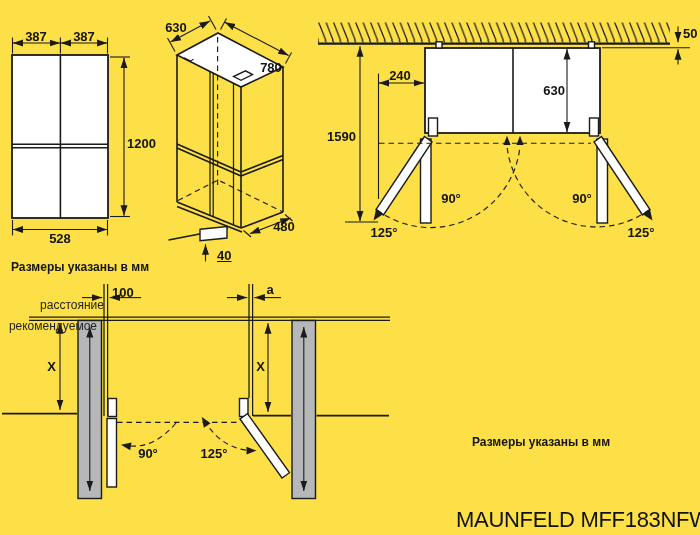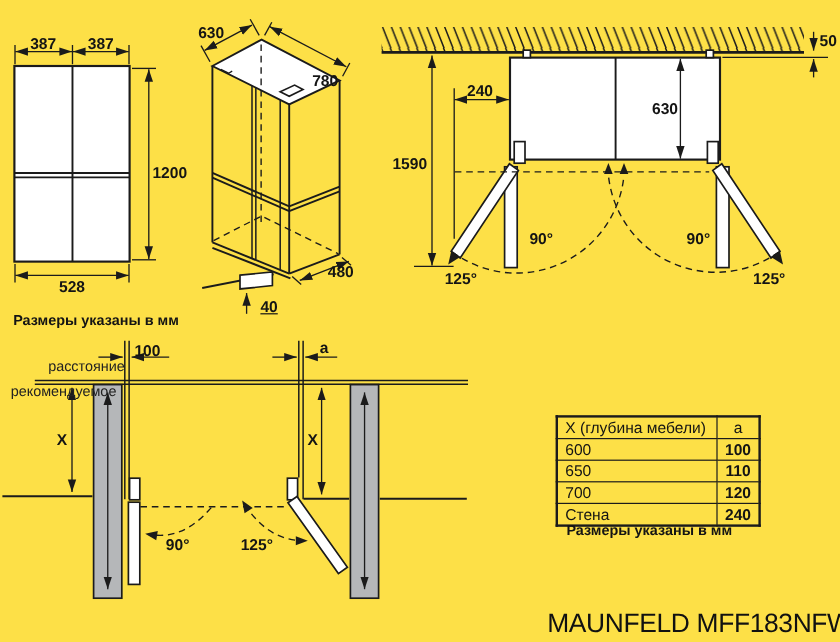--- a/index.html
+++ b/index.html
@@ -184,42 +184,18 @@
 
   <span class="lbl nrm r" style="left:0px;top:284px;width:97px;margin-top:36px;">рекомендуемое</span>
   <span class="lbl nrm r" style="left:0px;top:299px;width:91px;padding-left:13px;">расстояние</span>
   <span class="lbl" style="left:112px;top:286px;">100</span>
   <span class="lbl c" style="left:260px;top:283px;width:20px;">a</span>
   <span class="lbl r" style="left:36px;top:360px;width:20px;">X</span>
   <span class="lbl r" style="left:245px;top:360px;width:20px;">X</span>
   <span class="lbl c" style="left:128px;top:447px;width:40px;">90°</span>
   <span class="lbl c" style="left:194px;top:447px;width:40px;">125°</span>
 
-  <table class="spec-table">
-    <tbody>
-        <tr class="hd">
-      <td class="k">X (глубина мебели)</td>
-      <td class="v">a</td>
-    </tr>
-    <tr>
-      <td class="k">600</td>
-      <td class="v">100</td>
-    </tr>
-    <tr>
-      <td class="k">650</td>
-      <td class="v">110</td>
-    </tr>
-    <tr>
-      <td class="k">700</td>
-      <td class="v">120</td>
-    </tr>
-    <tr>
-      <td class="k">Стена</td>
-      <td class="v">240</td>
-    </tr>
-  </tbody>
-    </table>
 
   <span class="note" style="left:472px;top:436px;">Размеры указаны в мм</span>
 
   <span class="model" style="left:456px;top:508px;">MAUNFELD MFF183NFWE</span>
 
 </div>
 
 </body></html>

